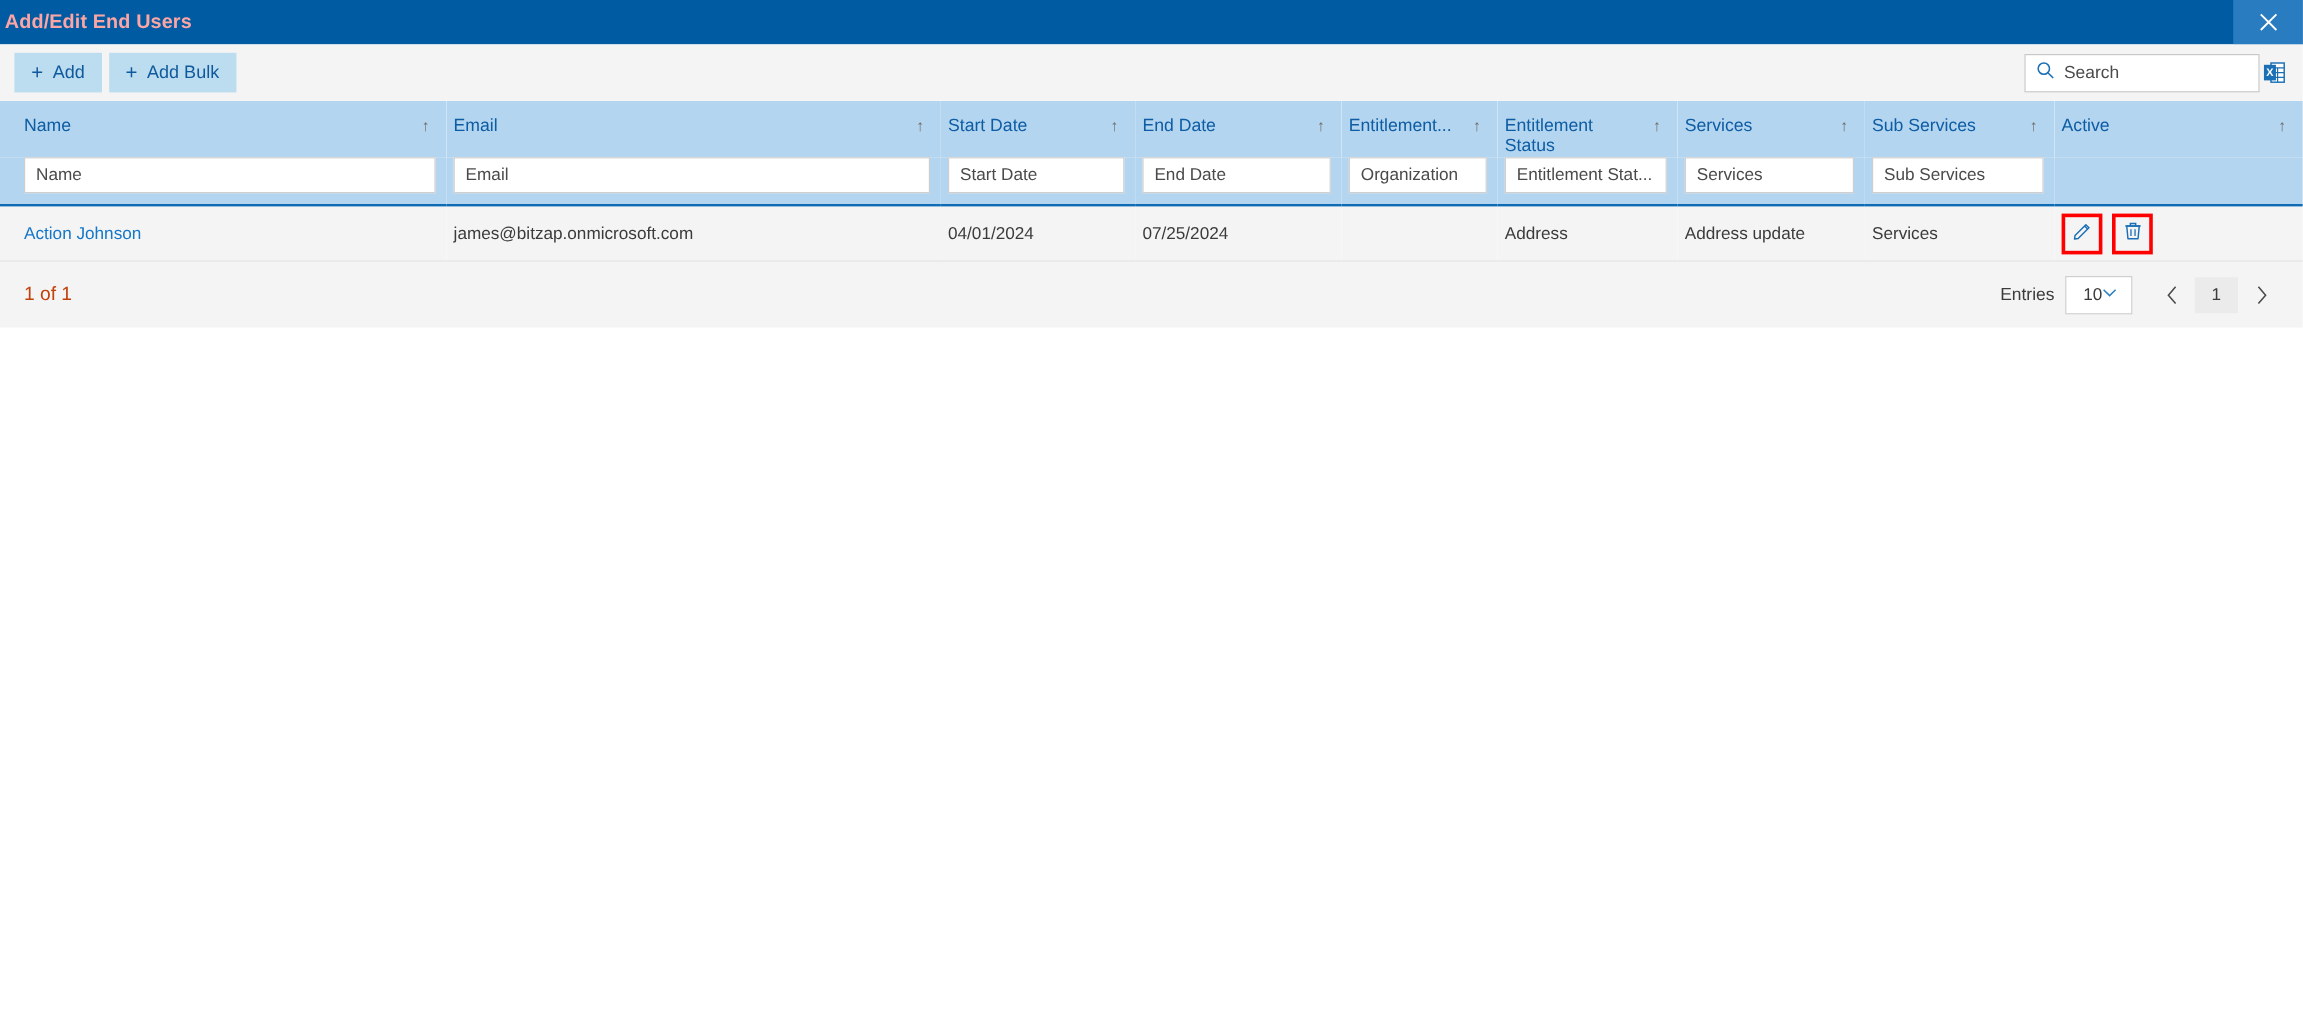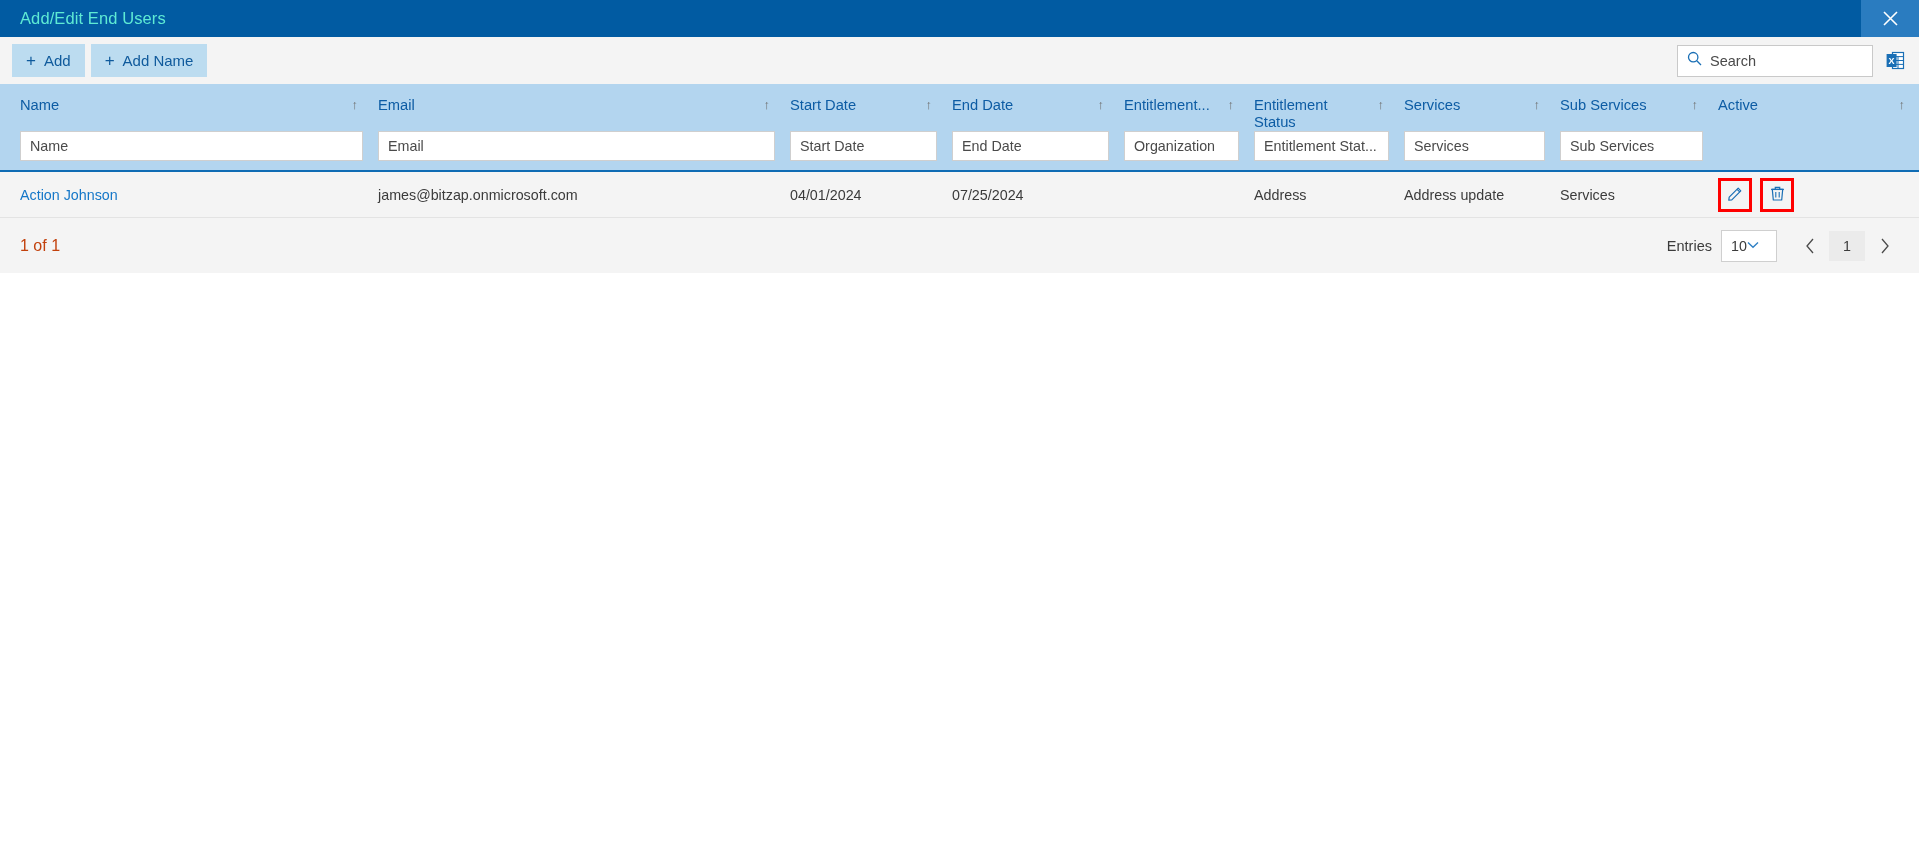--- a/index.html
+++ b/index.html
@@ -13,24 +13,24 @@
 
   
   .titlebar {
     position: relative;
     height: 37px;
     background: #015ba2;
     display: flex;
     align-items: center;
   }
   .titlebar-title {
-    color: #5eead4;
+    color: #fca5a5;
     font-size: 16.5px;
-    font-weight: normal;
-    padding-left: 20px;
+    font-weight: bold;
+    padding-left: 4px;
     letter-spacing: .1px;
   }
   .titlebar-close {
     position: absolute;
     right: 0; top: 0;
     width: 58px; height: 37px;
     background: #2a7cc0;
     display: flex; align-items: center; justify-content: center;
     cursor: pointer;
   }
@@ -64,21 +64,21 @@
     font-size: 17px;
     line-height: 1;
     color: #0f5a9c;
     font-weight: 400;
   }
   .toolbar-right {
     position: absolute;
     right: 14px;
     display: flex;
     align-items: center;
-    gap: 13px;
+    gap: 3px;
   }
   .search-box {
     width: 196px;
     height: 32px;
     background: #ffffff;
     border: 1px solid #c9c9c9;
     display: flex;
     align-items: center;
     padding: 0 9px;
     gap: 8px;
@@ -188,21 +188,21 @@
     right: 20px;
     display: flex;
     align-items: center;
     gap: 9px;
   }
   .entries-label { font-size: 14.5px; color: #3b3b3b; }
   .entries-select {
     width: 56px; height: 32px;
     background: #ffffff;
     border: 1px solid #cfcfcf;
-    display: flex; align-items: center; justify-content: flex-start;
+    display: flex; align-items: center; justify-content: center;
     padding: 0 7px 0 9px;
     font-size: 14.3px; color: #3b3b3b;
     cursor: pointer;
   }
   .chev-d { color: #2d7fc4; font-size: 11px; line-height: 1; }
   .pager { display: flex; align-items: center; gap: 4px; margin-left: 9px; }
   .pg-arrow {
     width: 30px; height: 30px;
     display: flex; align-items: center; justify-content: center;
     color: #4a4a4a; font-size: 18px; cursor: pointer;
@@ -228,21 +228,21 @@
   </div>
 </div>
 
 <div class="toolbar">
   <button class="tool-btn">
     <span class="plus">+</span>
     <span>Add</span>
   </button>
   <button class="tool-btn">
     <span class="plus">+</span>
-    <span>Add Name</span>
+    <span>Add Bulk</span>
   </button>
 
   <div class="toolbar-right">
     <div class="search-box">
       <span>
         <svg width="15" height="15" viewBox="0 0 15 15">
             <circle cx="6.2" cy="6.2" r="4.7" stroke="#1a6fb5" stroke-width="1.3" fill="none"></circle>
             <path d="M9.8 9.8 L14 14" stroke="#1a6fb5" stroke-width="1.3"></path>
           </svg>
       </span>

